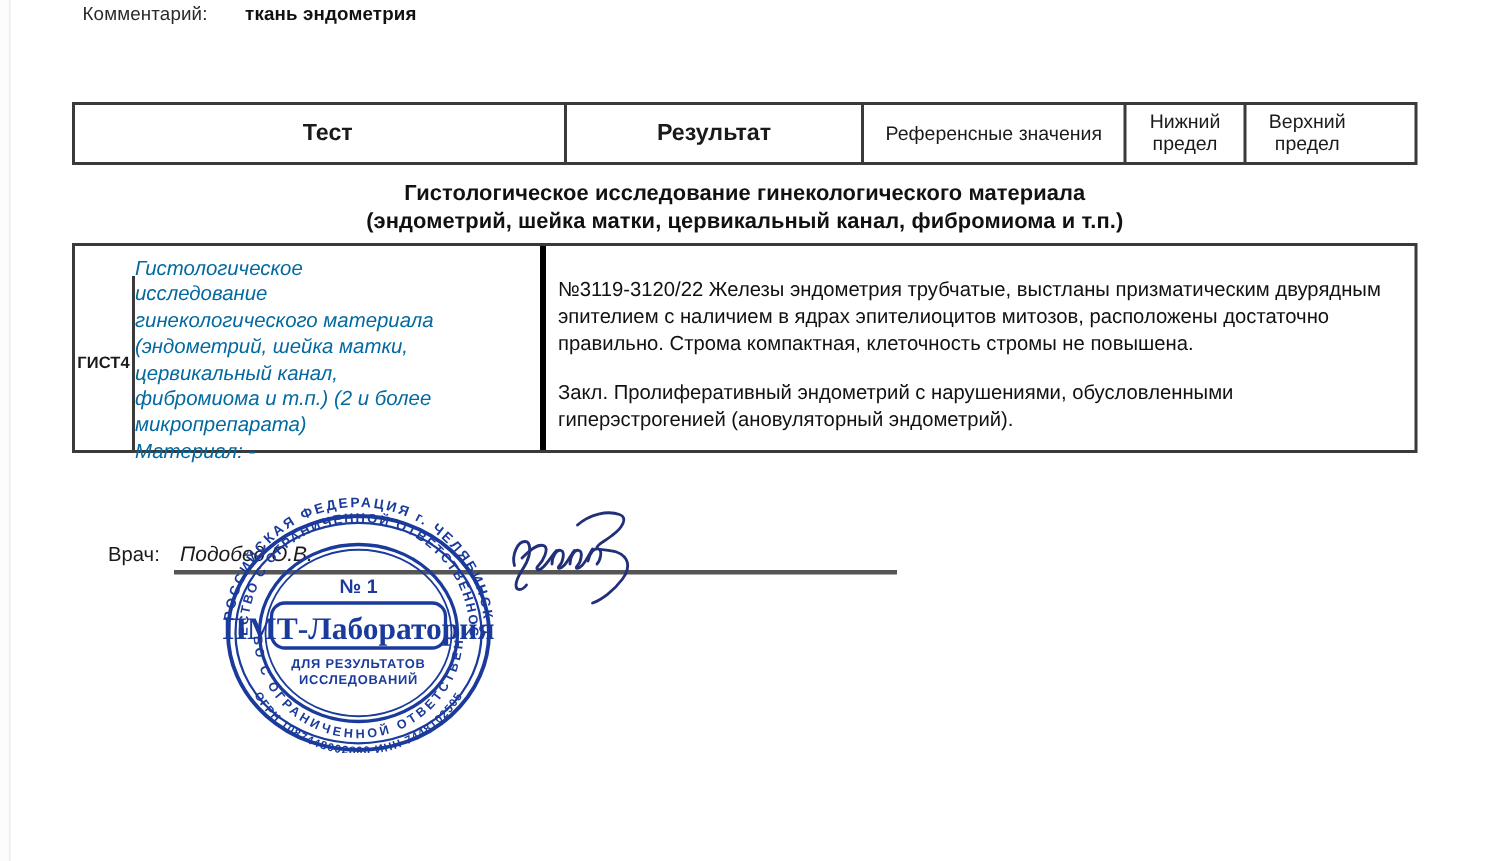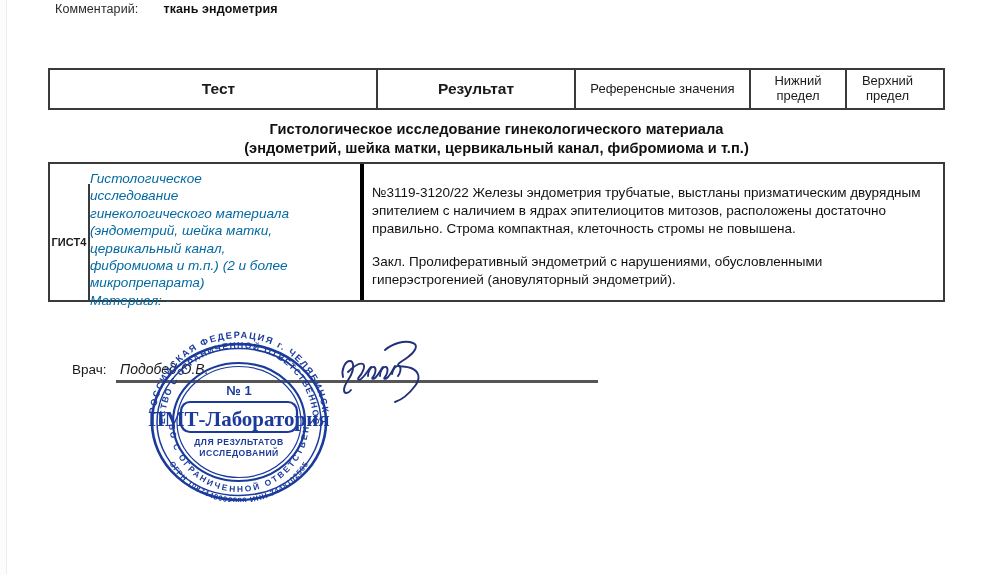--- a/index.html
+++ b/index.html
@@ -70,21 +70,21 @@
     justify-content: center;
     text-align: center;
     border-right: 2px solid #3a3a3a;
     line-height: 1.12;
     padding: 0 3px;
   }
   .hcell:last-child { border-right: none; }
   .hcell.w-test    { width: 317px; font-weight: bold; font-size: 15.5px; }
   .hcell.w-result  { width: 198px; font-weight: bold; font-size: 15.5px; }
   .hcell.w-ref     { width: 175px; font-size: 13px; }
-  .hcell.w-low     { width: 96px;  font-size: 13px; }
+  .hcell.w-low     { width: 80px;  font-size: 13px; }
   .hcell.w-high    { width: 81px;  font-size: 13px; }
   .hcell .two-line { display: block; }
 
   
   .section-title {
     position: absolute;
     left: 48px;
     top: 120px;
     width: 897px;
     text-align: center;

